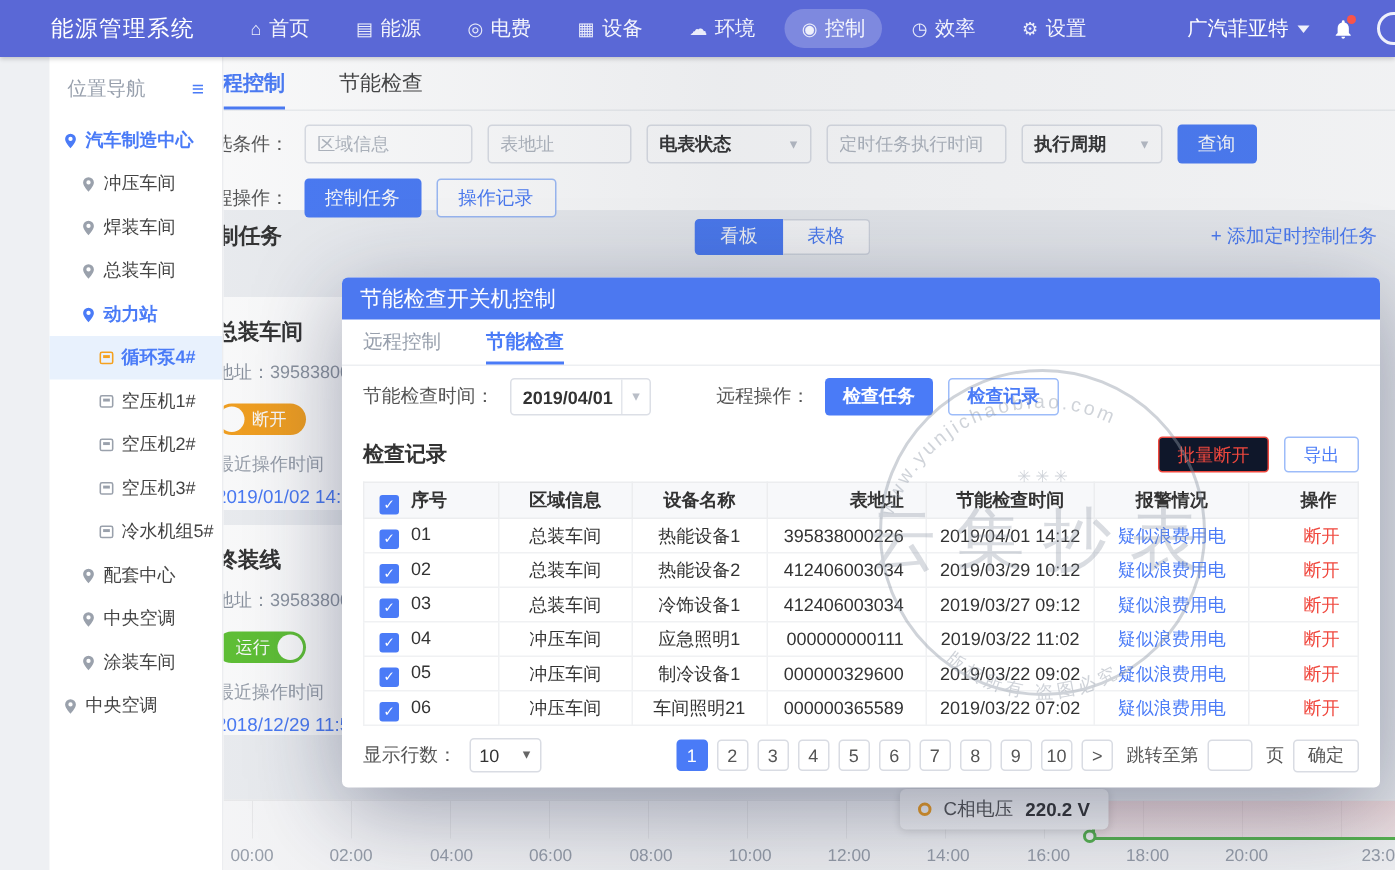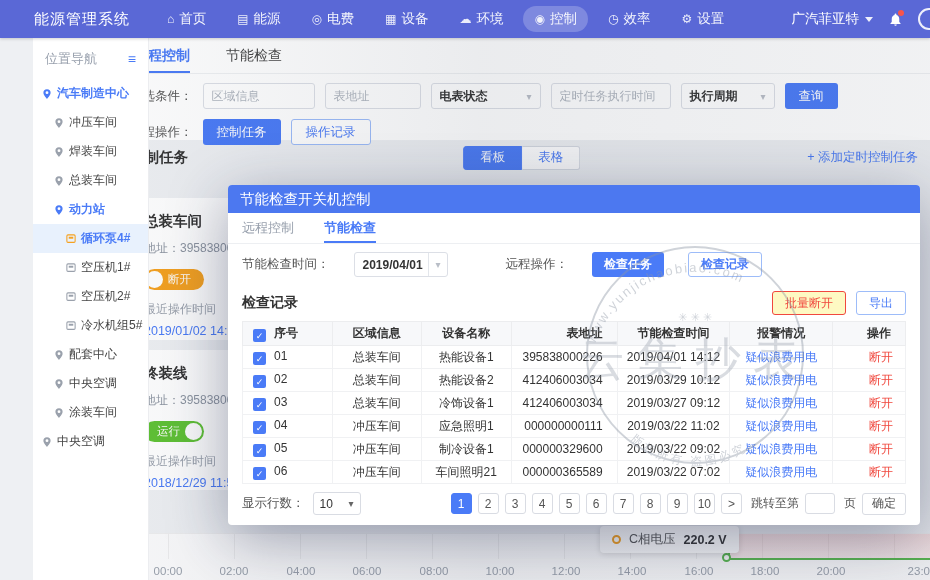--- a/index.html
+++ b/index.html
@@ -42,21 +42,21 @@
   .filter-row { display:flex; align-items:center; gap:10px; padding:9px 14px 0 14px; }
   .flabel { color:#555; font-size:12.5px; flex:none; }
   .f-input { height:26px; border:1px solid #dcdfe6; border-radius:3px; padding:0 8px; font-size:12px; color:#333; background:#fff; font-family:inherit; }
   .f-input::placeholder { color:#b0b6bf; }
   .fselect { height:26px; border:1px solid #dcdfe6; border-radius:3px; padding:0 8px; display:flex; align-items:center; justify-content:space-between; background:#fff; cursor:pointer; }
   .fselect .val { font-weight:bold; color:#333; }
   .sv-caret { color:#b9bec7; font-size:10px; margin-left:6px; }
   .btn { display:inline-flex; align-items:center; justify-content:center; border-radius:3px; font-size:12.5px; cursor:pointer; height:26px; padding:0 14px; white-space:nowrap; }
   .btn-primary { background:#4a7bf7; color:#fff; }
   .btn-outline { background:#fff; color:#4a7bf7; border:1px solid #9dbcf9; }
-  .btn-red-outline { background:#fef9c3; color:#f0483e; border:1px solid #f0483e; }
+  .btn-red-outline { background:#0f172a; color:#f0483e; border:1px solid #f0483e; }
 
   .section-bar { position:absolute; top:110px; left:14px; right:12px; display:flex; align-items:center; }
   .section-title { font-size:14.5px; font-weight:bold; color:#333; }
   .vtoggle { position:absolute; left:50%; transform:translateX(-52%); display:flex; }
   .vt { height:24px; padding:0 16px; display:flex; align-items:center; font-size:12.5px; border:1px solid #d6dae2; background:#fff; color:#4a7bf7; cursor:pointer; }
   .vt.active { background:#4a7bf7; color:#fff; border-color:#4a7bf7; }
   .vt:first-child { border-radius:3px 0 0 3px; } .vt:last-child { border-radius:0 3px 3px 0; border-left:none; }
   .add-link { margin-left:auto; color:#4a7bf7; font-size:12.5px; cursor:pointer; }
 
   
@@ -84,21 +84,21 @@
   .ring { width:9px; height:9px; border:2px solid #f5a11f; border-radius:50%; flex:none; }
   .ct-name { color:#555; font-size:12.5px; } .ct-val { color:#333; font-weight:bold; font-size:12.5px; }
 
   
   .modal { position:absolute; left:228px; top:185px; width:692px; height:340px; background:#fff; border-radius:4px; box-shadow:0 14px 60px rgba(25,35,70,.38); z-index:10; display:flex; flex-direction:column; }
   .modal-head { height:28px; flex:none; background:#4c78f0; border-radius:4px 4px 0 0; display:flex; align-items:center; padding:0 12px; color:#fff; font-size:14.5px; }
   .modal-tabs { display:flex; gap:30px; padding:0 14px; height:31px; flex:none; align-items:center; border-bottom:1px solid #edeff2; }
   .mtab { font-size:13px; color:#98a0ad; position:relative; height:100%; display:flex; align-items:center; cursor:pointer; }
   .mtab.active { color:#4a7bf7; font-weight:bold; }
   .mtab.active::after { content:""; position:absolute; left:0; right:0; bottom:0; height:2.5px; background:#4a7bf7; }
-  .modal-ctl { display:flex; align-items:center; padding:8px 14px 7px; gap:24px; flex:none; }
+  .modal-ctl { display:flex; align-items:center; padding:8px 14px 7px; gap:10px; flex:none; }
   .mlabel { color:#555; font-size:12.5px; white-space:nowrap; }
   .mselect { width:94px; height:25px; border:1px solid #dcdfe6; border-radius:3px; display:flex; align-items:center; justify-content:space-between; padding:0 0 0 8px; cursor:pointer; }
   .mselect .val { font-weight:bold; color:#333; font-size:12px; }
   .mselect .sv-caret { border-left:1px solid #e3e6eb; height:100%; display:flex; align-items:center; padding:0 6px; margin-left:4px; }
   .btn-sm { height:25px; padding:0 12px; font-size:12px;font-weight:bold; }
   .gap-l { margin-left:34px; }
   .records-row { display:flex; align-items:center; padding:7px 14px 6px; flex:none; }
   .records-title { font-size:14px; font-weight:bold; color:#333; }
   .records-actions { margin-left:auto; display:flex; gap:10px; }
   .btn-xs { height:24px; padding:0 12px; font-size:12px; }
@@ -227,20 +227,27 @@
         <rect x="5" y="5" width="6" height="2.6" fill="currentColor"></rect>
       </svg>
       <span>空压机1#</span>
     </div>
   <div class="side-item lv2">
       <svg class="ico" viewBox="0 0 16 16">
         <rect x="2.5" y="2.5" width="11" height="10" rx="1.5" fill="none" stroke="currentColor" stroke-width="1.4"></rect>
         <rect x="5" y="5" width="6" height="2.6" fill="currentColor"></rect>
       </svg>
       <span>空压机2#</span>
+    </div>
+  <div class="side-item lv2">
+      <svg class="ico" viewBox="0 0 16 16">
+        <rect x="2.5" y="2.5" width="11" height="10" rx="1.5" fill="none" stroke="currentColor" stroke-width="1.4"></rect>
+        <rect x="5" y="5" width="6" height="2.6" fill="currentColor"></rect>
+      </svg>
+      <span>空压机3#</span>
     </div>
   <div class="side-item lv2">
       <svg class="ico" viewBox="0 0 16 16">
         <rect x="2.5" y="2.5" width="11" height="10" rx="1.5" fill="none" stroke="currentColor" stroke-width="1.4"></rect>
         <rect x="5" y="5" width="6" height="2.6" fill="currentColor"></rect>
       </svg>
       <span>冷水机组5#</span>
     </div>
   <div class="side-item lv1">
       <svg class="ico" viewBox="0 0 16 16" fill="currentColor">

